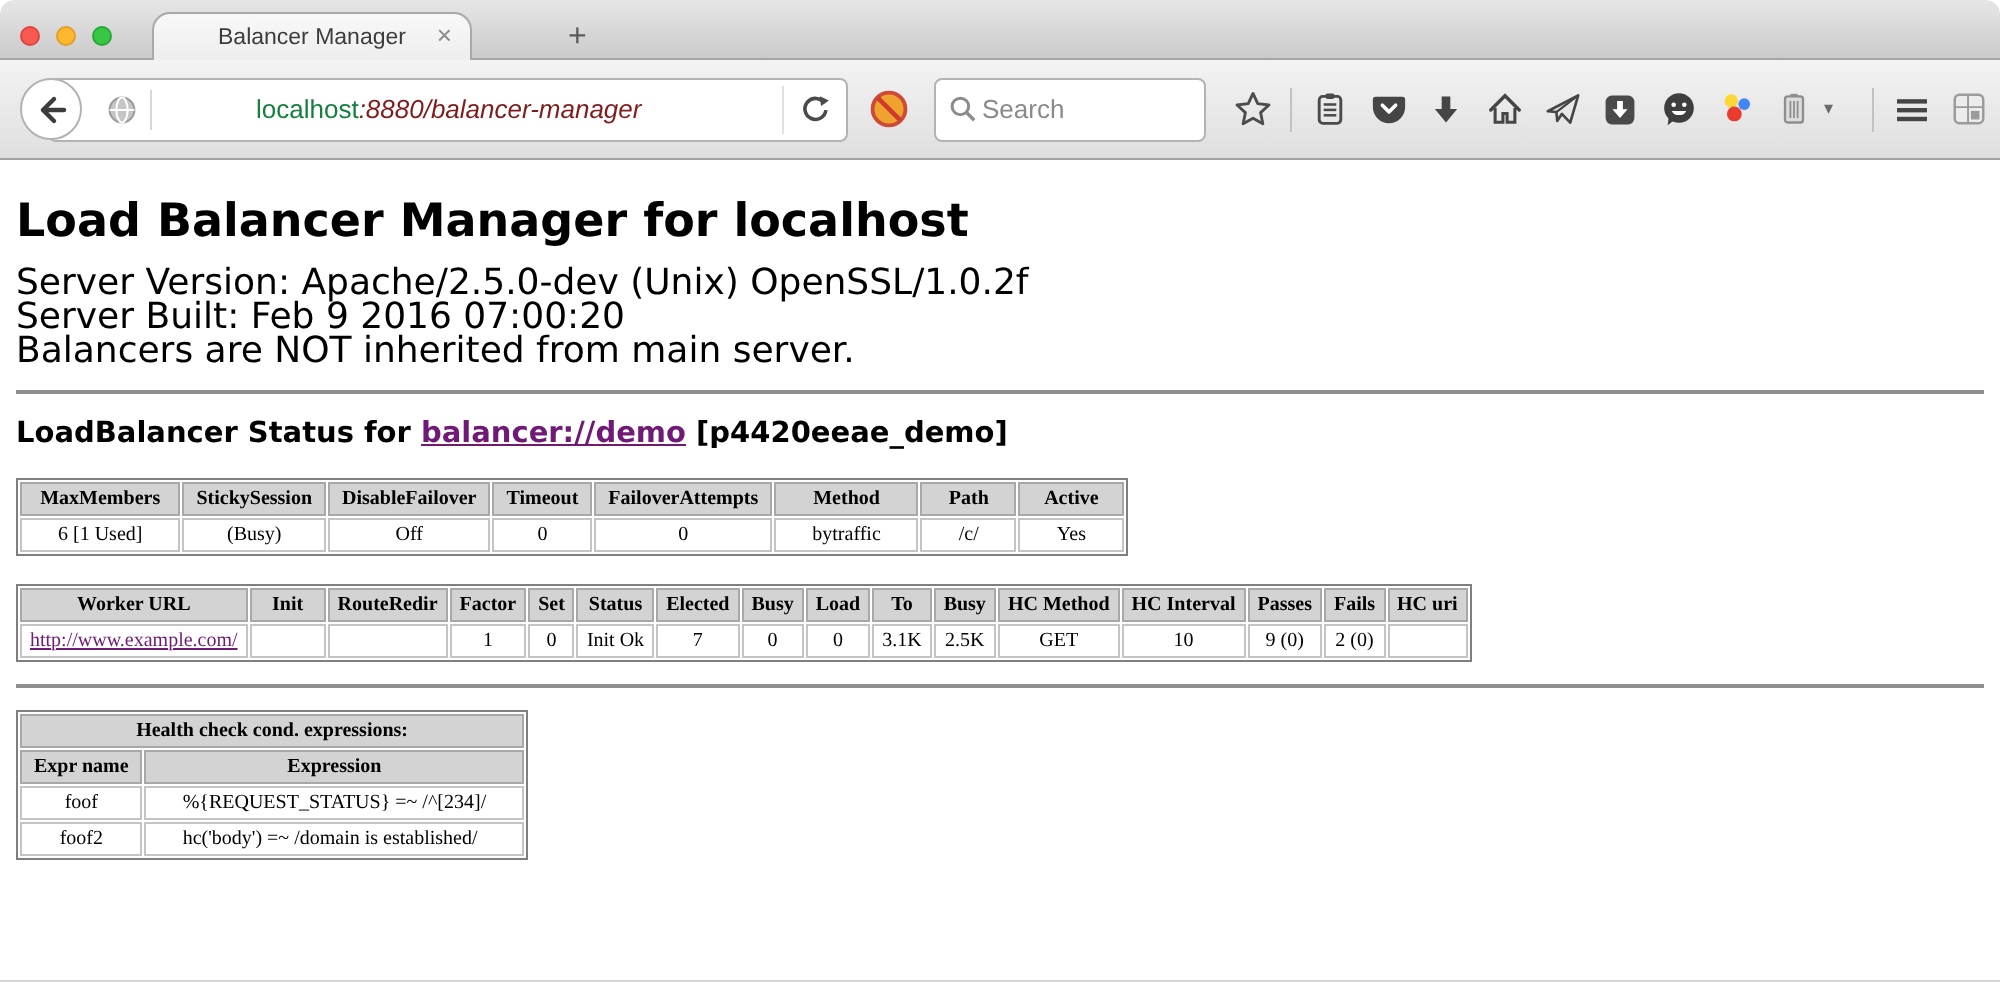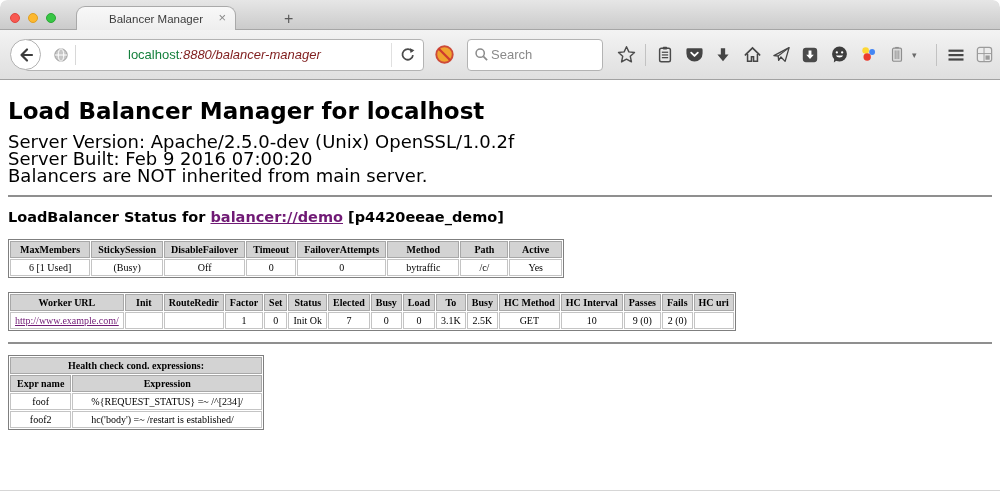--- a/index.html
+++ b/index.html
@@ -345,19 +345,19 @@
       <tr>
         <th>Expr name</th>
         <th>Expression</th>
       </tr>
       <tr>
         <td>foof</td>
         <td class="expr">%{REQUEST_STATUS} =~ /^[234]/</td>
       </tr>
       <tr>
         <td>foof2</td>
-        <td class="expr">hc('body') =~ /restart is established/</td>
+        <td class="expr">hc('body') =~ /domain is established/</td>
       </tr>
     </tbody>
       </table>
 
   </div>
 </div>
 
 </body></html>

